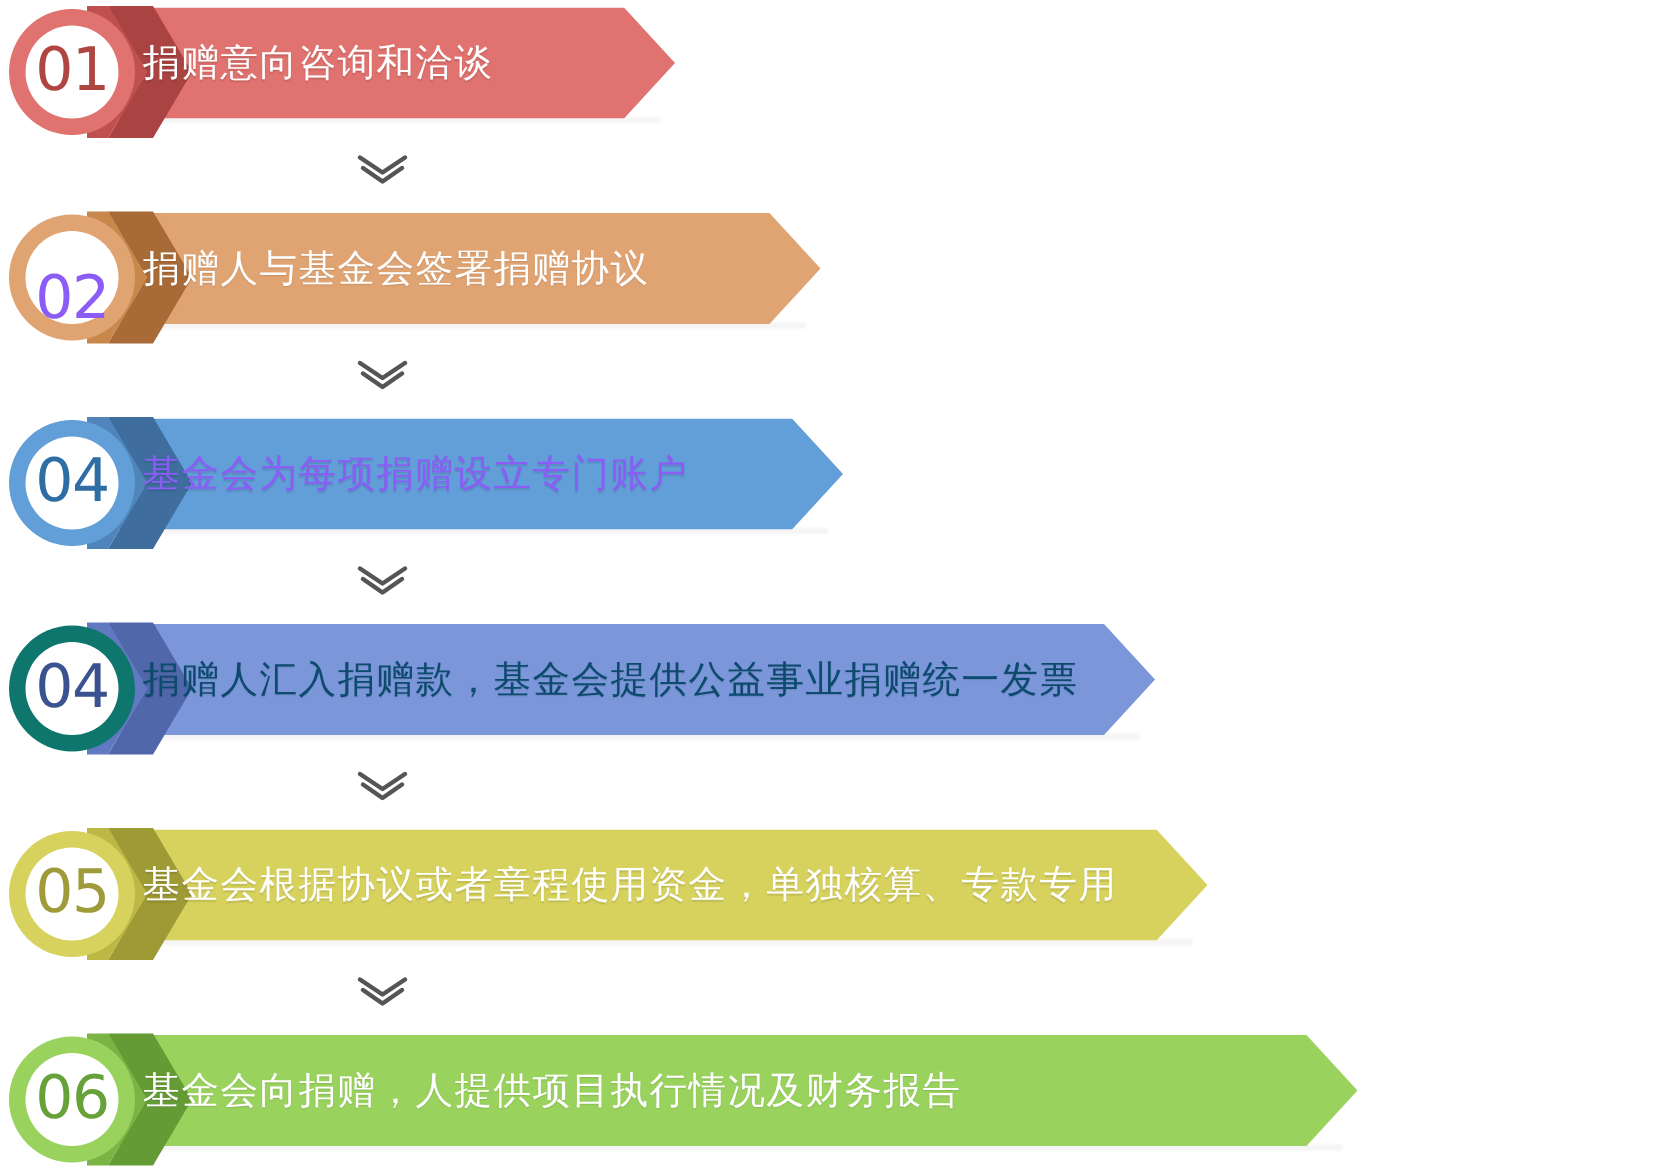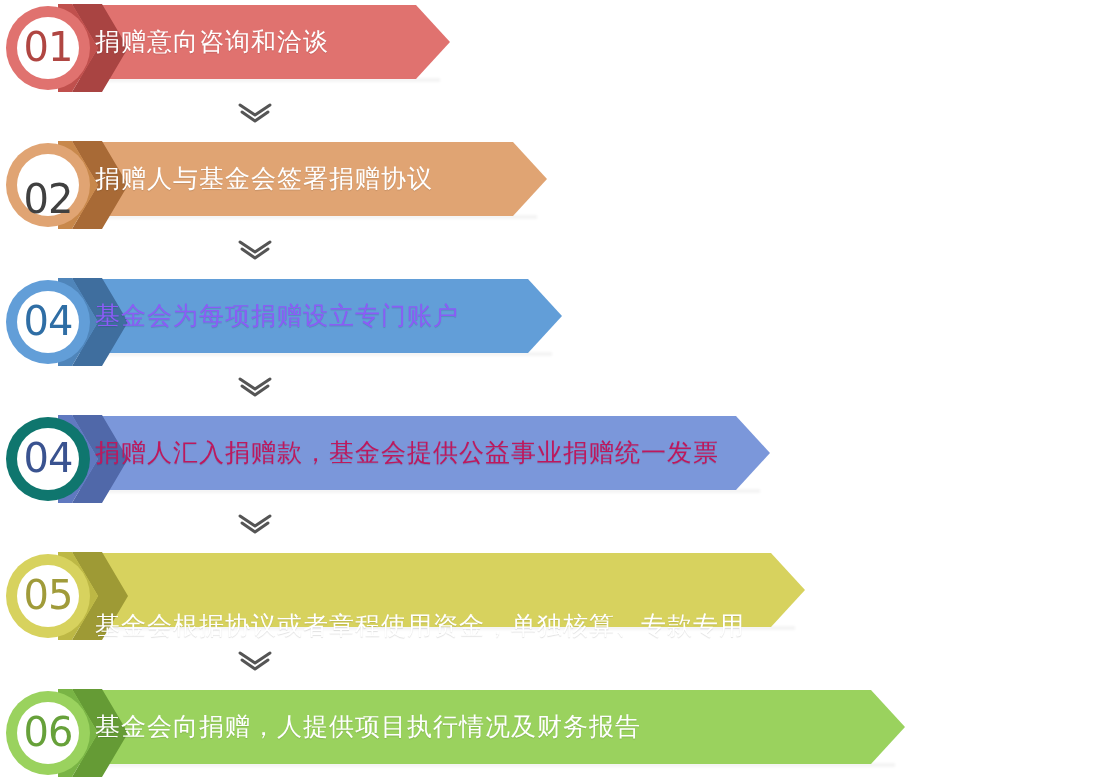--- a/index.html
+++ b/index.html
@@ -157,21 +157,21 @@
           </defs>
           <polygon points="0,0 453,0 487,37 453,74 0,74" fill="url(#bg1)"></polygon>
         </svg>
       </div>
       <div class="knuckle"><svg width="70" height="96" viewBox="0 0 70 96">
           <polygon points="14,4 44,4 70,48 44,92 14,92 40,48" fill="#a86a36"></polygon>
           <polygon points="14,4 40,48 14,92 0,92 0,4" fill="#c8884b"></polygon>
         </svg></div>
       <div class="badge" style="background: rgb(224, 164, 115);">
         <div class="badge-inner">
-          <span class="badge-num" style="color: #404040; margin-top: 29px;">02</span>
+          <span class="badge-num" style="color: #8b5cf6; margin-top: 29px;">02</span>
         </div>
       </div>
       <div class="banner-label" style="color: rgb(255, 255, 255);">捐赠人与基金会签署捐赠协议</div>
     </div>
     <div class="connector" style="left: 232px; top: 233px;">
       <svg width="46" height="34" viewBox="0 0 46 34">
         <polyline points="8,9 23,19 38,9" fill="none" stroke="#555555" stroke-width="3" stroke-linecap="round" stroke-linejoin="round"></polyline>
         <polyline points="10,16 23,25 36,16" fill="none" stroke="#555555" stroke-width="3" stroke-linecap="round" stroke-linejoin="round"></polyline>
       </svg>
     </div>
@@ -220,21 +220,21 @@
       </div>
       <div class="knuckle"><svg width="70" height="96" viewBox="0 0 70 96">
           <polygon points="14,4 44,4 70,48 44,92 14,92 40,48" fill="#5068a9"></polygon>
           <polygon points="14,4 40,48 14,92 0,92 0,4" fill="#6079c0"></polygon>
         </svg></div>
       <div class="badge" style="background: #0f766e;">
         <div class="badge-inner">
           <span class="badge-num" style="color: rgb(58, 83, 144);">04</span>
         </div>
       </div>
-      <div class="banner-label" style="color: #be185d; text-align: right;">捐赠人汇入捐赠款，基金会提供公益事业捐赠统一发票</div>
+      <div class="banner-label" style="color: #0c4a6e; text-align: right;">捐赠人汇入捐赠款，基金会提供公益事业捐赠统一发票</div>
     </div>
     <div class="connector" style="left: 232px; top: 507px;">
       <svg width="46" height="34" viewBox="0 0 46 34">
         <polyline points="8,9 23,19 38,9" fill="none" stroke="#555555" stroke-width="3" stroke-linecap="round" stroke-linejoin="round"></polyline>
         <polyline points="10,16 23,25 36,16" fill="none" stroke="#555555" stroke-width="3" stroke-linecap="round" stroke-linejoin="round"></polyline>
       </svg>
     </div>
     <div class="step-row" style="top: 548px;">
       <div class="shadow-strip" style="left: 70px; top: 78px; width: 725px;"></div>
       <div class="banner" style="width: 745px;">
@@ -250,21 +250,21 @@
       </div>
       <div class="knuckle"><svg width="70" height="96" viewBox="0 0 70 96">
           <polygon points="14,4 44,4 70,48 44,92 14,92 40,48" fill="#9e9a35"></polygon>
           <polygon points="14,4 40,48 14,92 0,92 0,4" fill="#bdb845"></polygon>
         </svg></div>
       <div class="badge" style="background: rgb(215, 210, 94);">
         <div class="badge-inner">
           <span class="badge-num" style="color: rgb(160, 155, 58);">05</span>
         </div>
       </div>
-      <div class="banner-label" style="color: rgb(255, 255, 255); margin-top: 36px;">基金会根据协议或者章程使用资金，单独核算、专款专用</div>
+      <div class="banner-label" style="color: rgb(255, 255, 255);">基金会根据协议或者章程使用资金，单独核算、专款专用</div>
     </div>
     <div class="connector" style="left: 232px; top: 644px;">
       <svg width="46" height="34" viewBox="0 0 46 34">
         <polyline points="8,9 23,19 38,9" fill="none" stroke="#555555" stroke-width="3" stroke-linecap="round" stroke-linejoin="round"></polyline>
         <polyline points="10,16 23,25 36,16" fill="none" stroke="#555555" stroke-width="3" stroke-linecap="round" stroke-linejoin="round"></polyline>
       </svg>
     </div>
     <div class="step-row" style="top: 685px;">
       <div class="shadow-strip" style="left: 70px; top: 78px; width: 825px;"></div>
       <div class="banner" style="width: 845px;">

